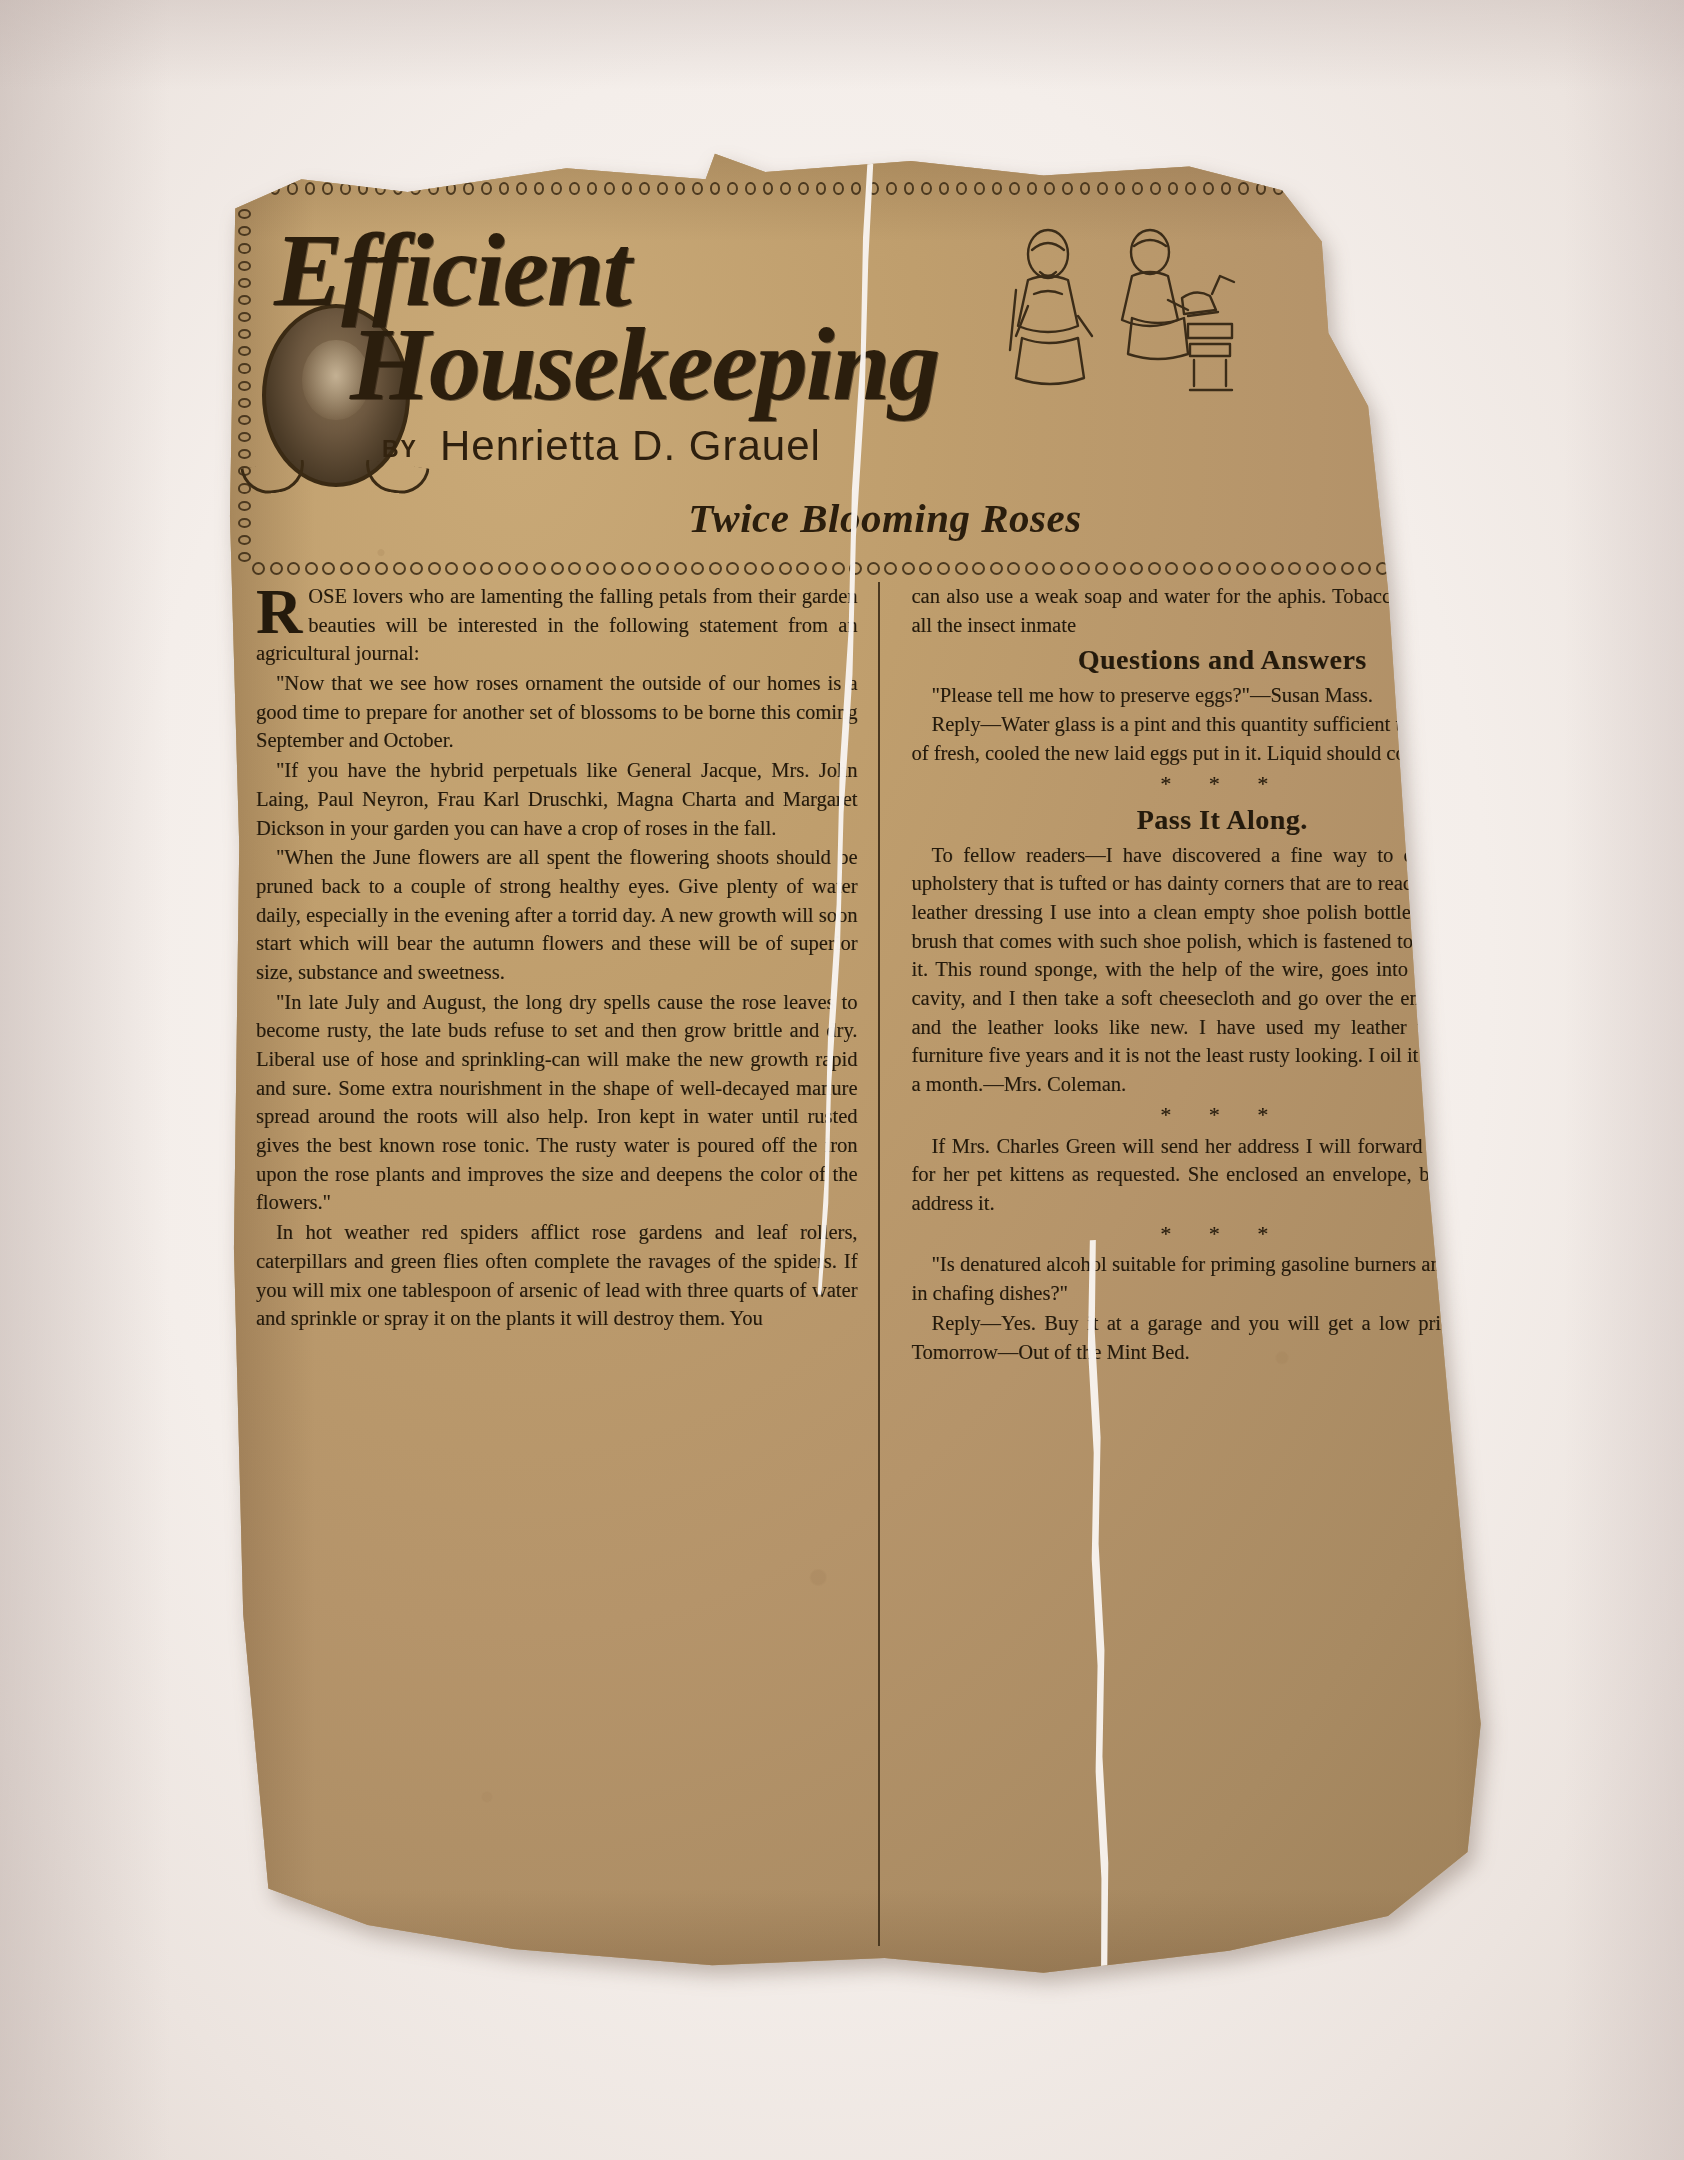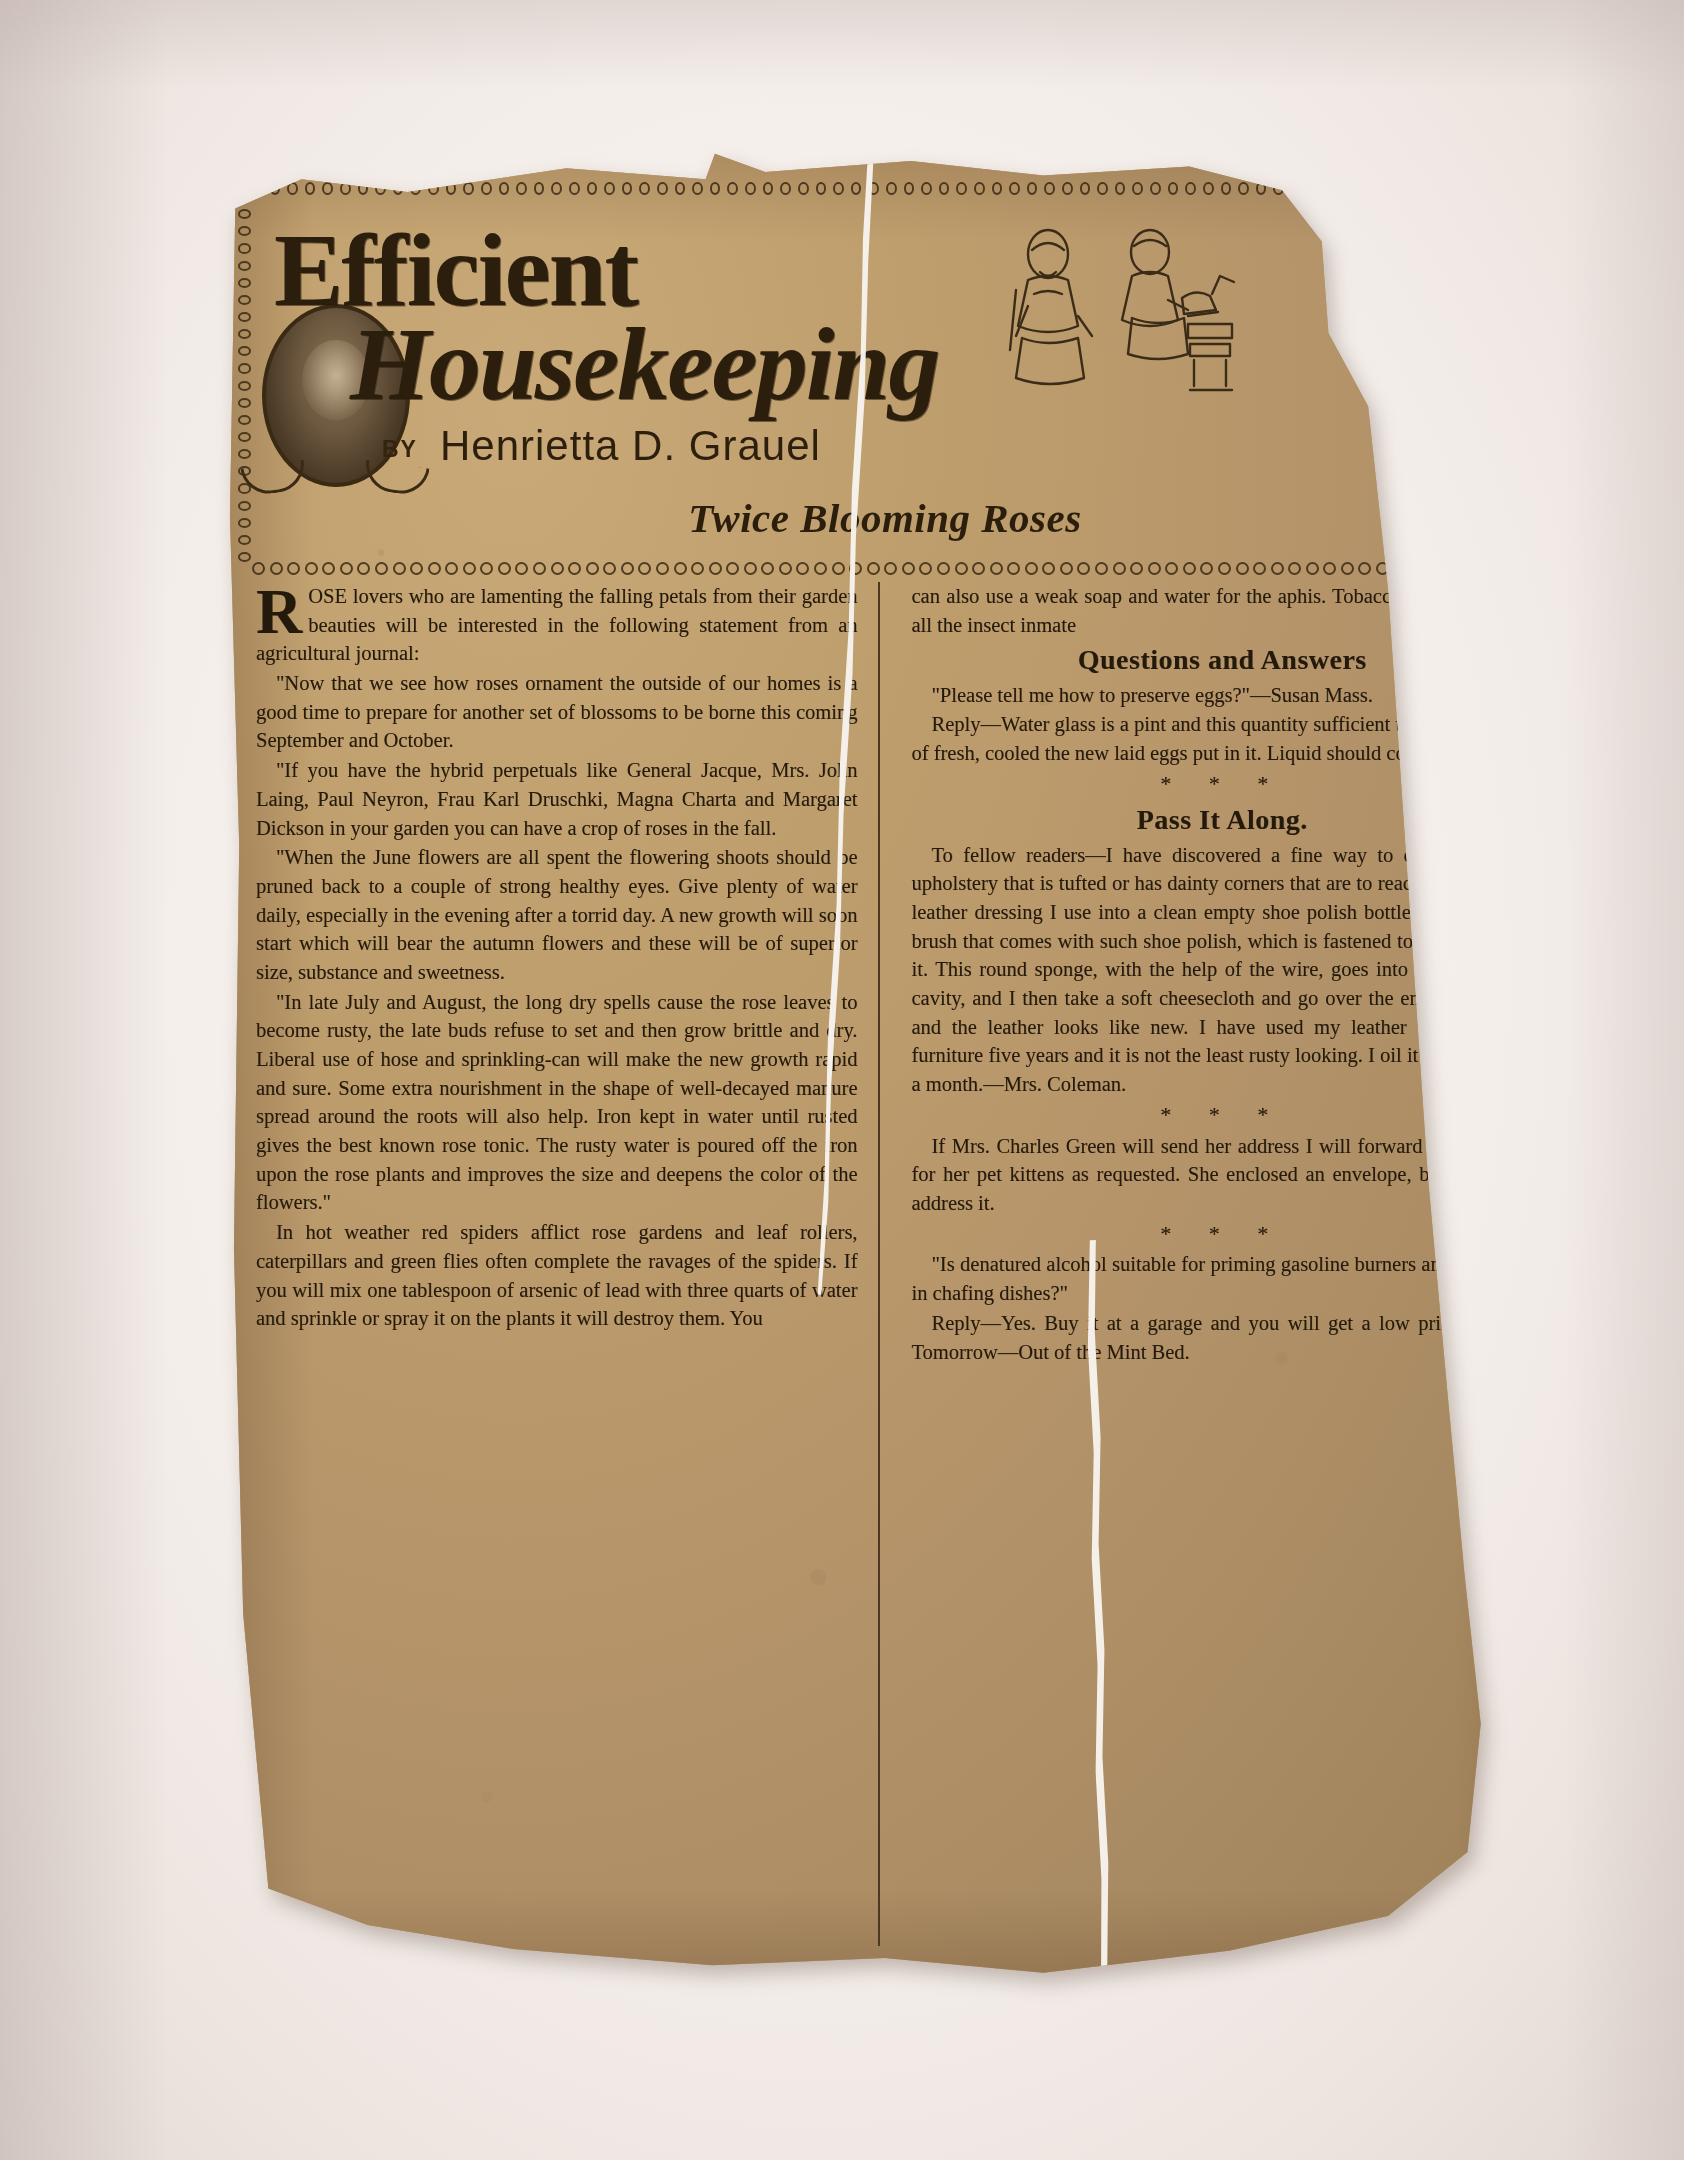--- a/index.html
+++ b/index.html
@@ -141,20 +141,21 @@
     border: 2px solid #3a2a14;
     border-radius: 50%;
     display: block;
   }
 
   .title-main {
     position: absolute;
     left: 52px;
     top: 56px;
     font-family: "Liberation Serif", serif;
+    font-style: italic;
     font-weight: bold;
     font-size: 104px;
     line-height: 0.96;
     color: #2b1e0d;
     letter-spacing: -2px;
     text-shadow: 1px 1px 0 rgba(40,28,12,0.55);
   }
   .title-sub {
     position: absolute;
     left: 92px;

